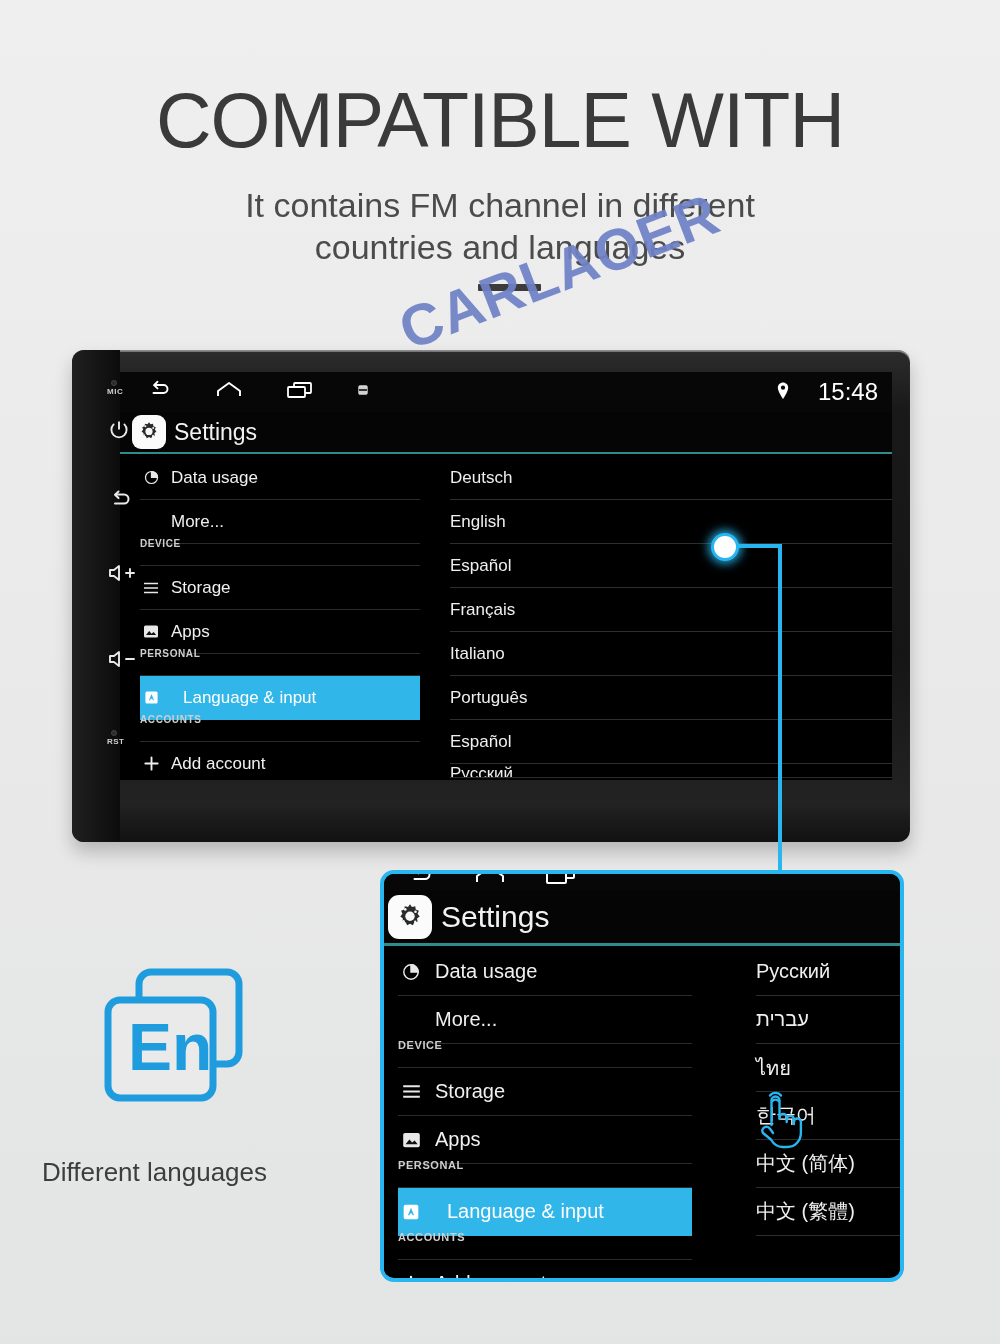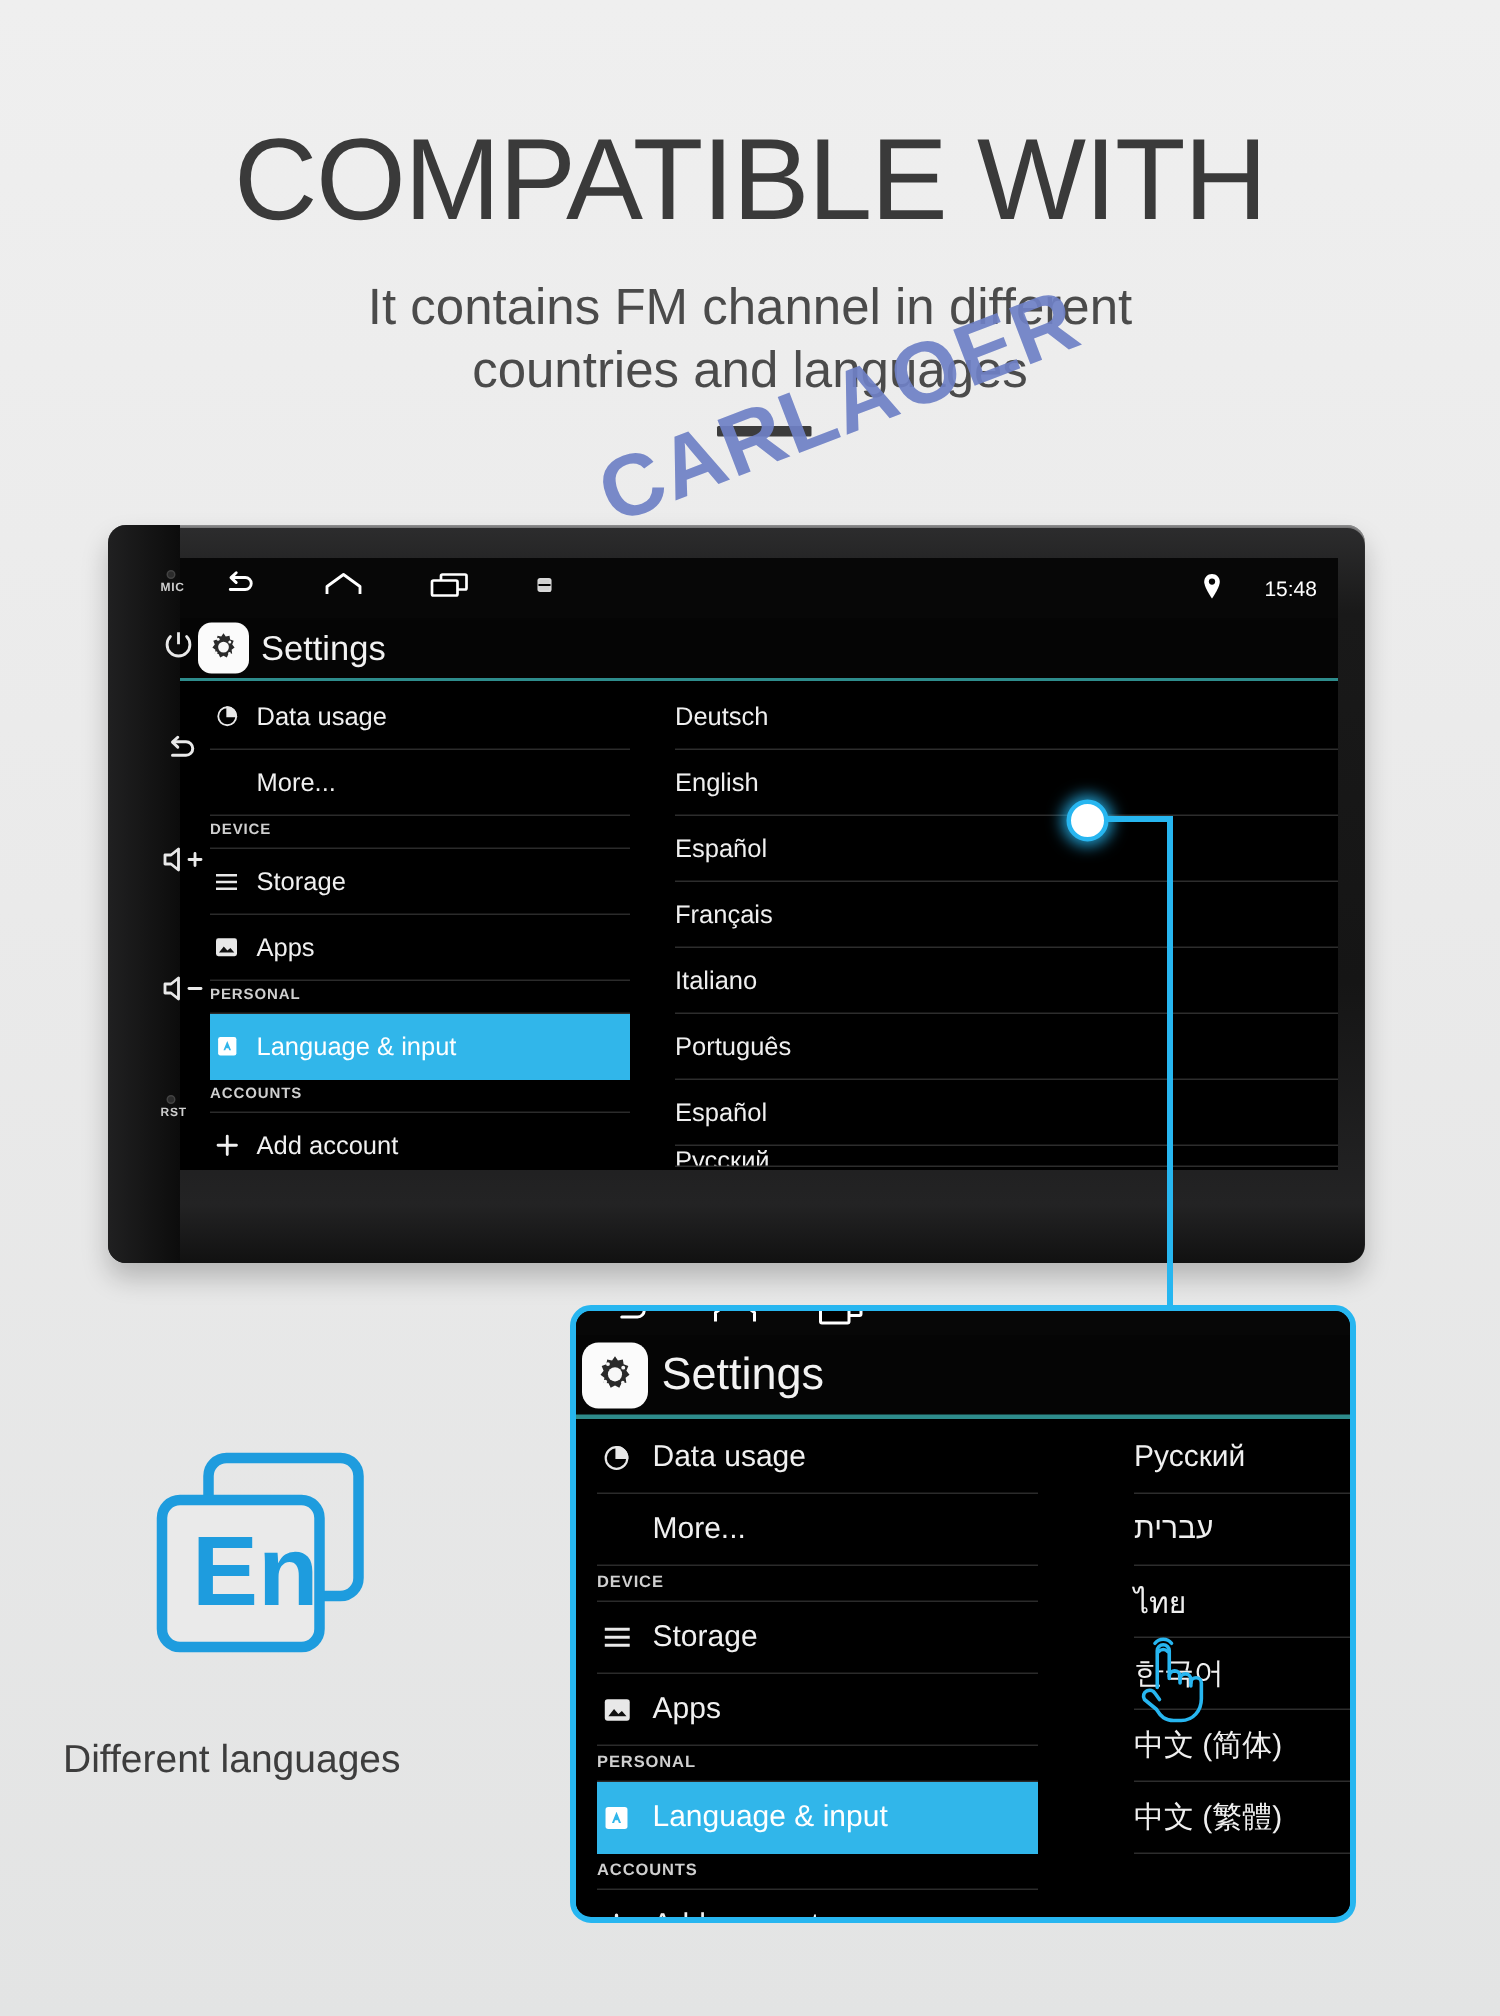--- a/index.html
+++ b/index.html
@@ -98,21 +98,21 @@
   }
   .statusbar {
     position: relative; height: 40px; width: 100%;
     background: #070707;
     display: flex; align-items: center;
   }
   .navicons { display: flex; align-items: center; gap: 42px; margin-left: 26px; }
   .sb-right {
     position: absolute; right: 14px; top: 0; height: 40px;
     display: flex; align-items: center; gap: 28px;
-    color: #fff; font-size: 14px;
+    color: #fff; font-size: 24px;
   }
   .app-header {
     position: relative; height: 42px; width: 100%;
     background: #050505;
     display: flex; align-items: center;
     padding-left: 12px;
     border-bottom: 2px solid #2e8c8c;
   }
   .settings-icon {
     width: 34px; height: 34px; border-radius: 9px; background: #fbfbfb;
@@ -130,25 +130,25 @@
     color: #f0f0f0; font-size: 17px;
     border-bottom: 1px solid #2b2b2b;
     padding-right: 18px;
   }
   .srow .ic { width: 22px; margin-right: 9px; display:flex; align-items:center; justify-content:center; flex:0 0 auto;}
   .srow.indent { padding-left: 31px; }
   .scat {
     height: 22px; display: flex; align-items: flex-end;
     color: #cfcfcf; font-size: 10px; font-weight: 700; letter-spacing: .6px;
     border-bottom: 1px solid #2b2b2b;
-    padding-bottom: 6px;
+    padding-bottom: 16px;
     padding-right: 18px;
   }
   .srow.sel {
-    background: #31b6ea; border-bottom: 1px solid #31b6ea; color: #fff;
+    background: #31b6ea; border-bottom: 1px solid #31b6ea; color: #fff; gap: 12px;
   }
   .lrow {
     height: 44px; display: flex; align-items: center;
     color: #efefef; font-size: 17px;
     border-bottom: 1px solid #2d2d2d;
     padding-right: 26px;
   }
   .lrow.clipped { height: 14px; overflow: hidden; align-items: flex-start; }
 
   

